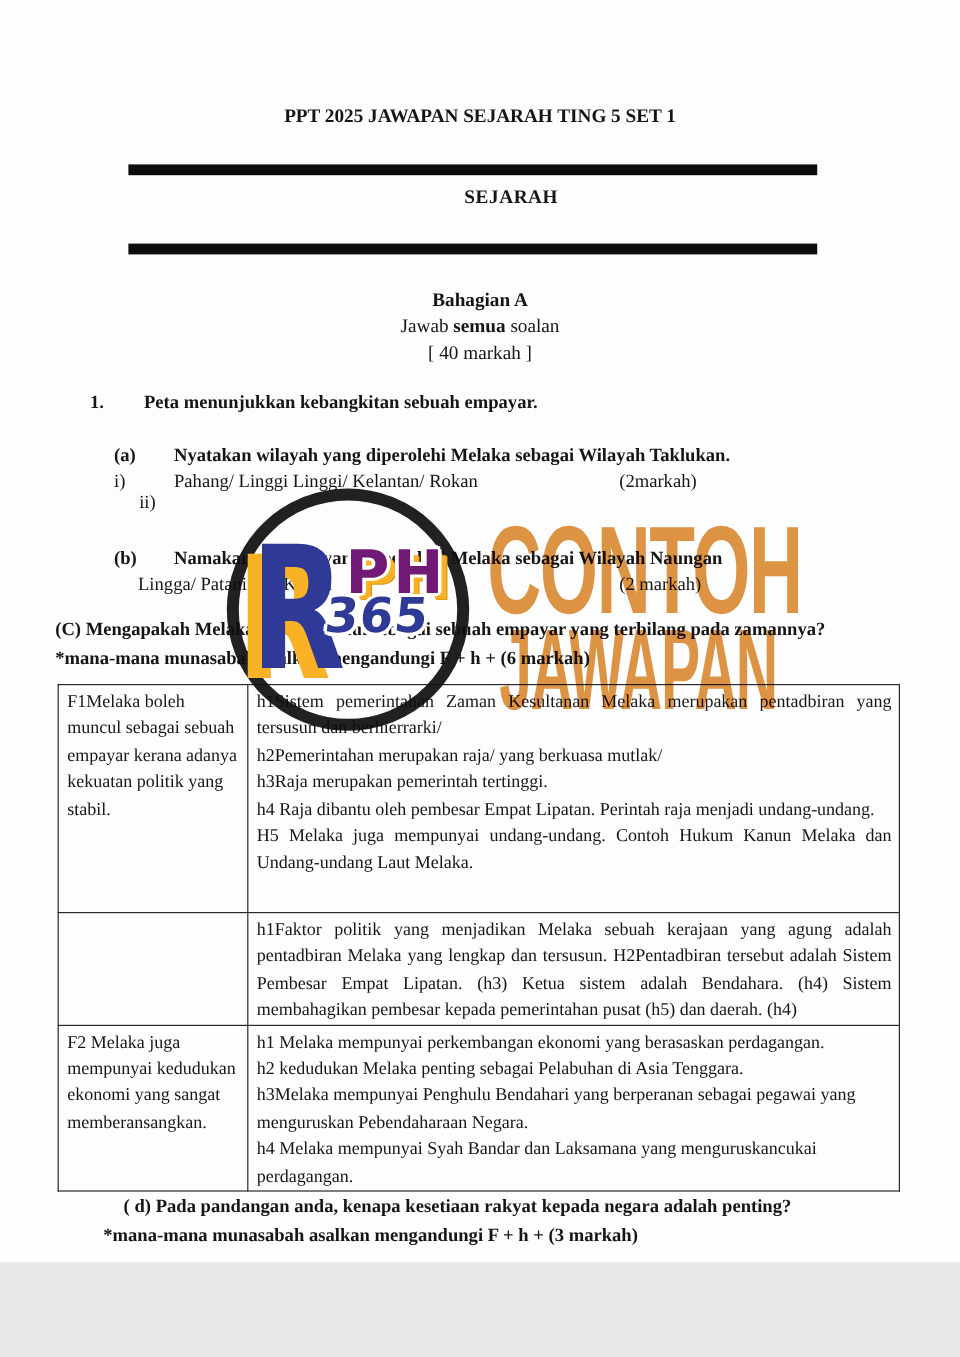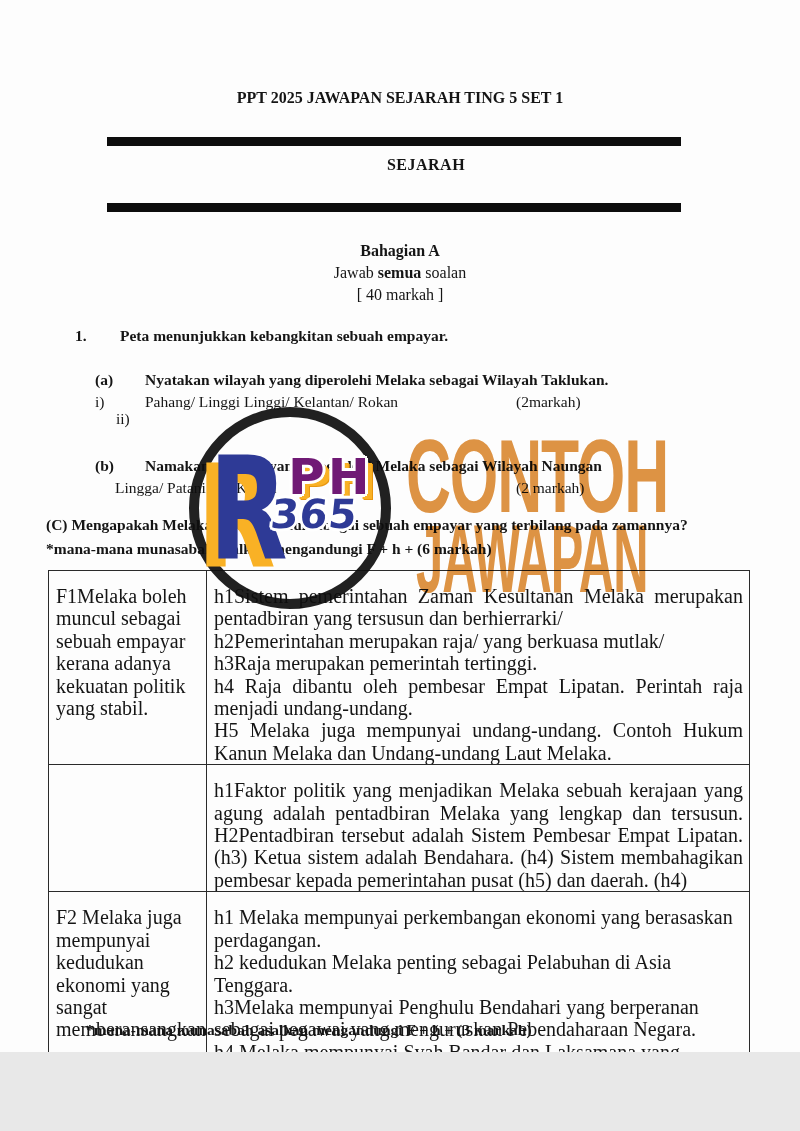--- a/index.html
+++ b/index.html
@@ -13,21 +13,21 @@
   .ctr { left:0; width:100%; text-align:center; }
   .b  { font-weight:bold; }
   .t16 { font-size:16px; line-height:1.2; }
   .t15 { font-size:15.5px; line-height:1.25; }
   .bar { position:absolute; left:107px; width:574px; height:9px; background:#0d0d0d; }
 
   
   .ans-table { position:absolute; left:48px; top:570px; width:702px;
     border-collapse:collapse; table-layout:fixed; }
   .ans-table td { border:1.6px solid #2a2a2a; vertical-align:top;
-    font-size:20px; line-height:22.4px; padding:14px 6px 0 7px; overflow:hidden; }
+    font-size:15px; line-height:22.4px; padding:3px 6px 0 7px; overflow:hidden; }
   .ans-table td.c1 { width:144px; }
   .ans-table td p { margin:0; }
   .just p { text-align:justify; }
 
   
   .wm-ring { position:absolute; left:189px; top:407px; width:182px; height:182px;
     border:10px solid rgba(14,14,14,0.92); border-radius:50%; z-index:30; }
   .logo-r { position:absolute; z-index:31; font-family:"DejaVu Sans",sans-serif;
     font-weight:bold; font-size:142px; line-height:1;
     transform:scaleX(0.72); transform-origin:left top; }
@@ -118,20 +118,21 @@
       <td class="c2">
         <p>h1 Melaka mempunyai perkembangan ekonomi yang berasaskan perdagangan.</p>
         <p>h2 kedudukan Melaka penting sebagai Pelabuhan di Asia Tenggara.</p>
         <p>h3Melaka mempunyai Penghulu Bendahari yang berperanan sebagai pegawai yang menguruskan Pebendaharaan Negara.</p>
         <p>h4 Melaka mempunyai Syah Bandar dan Laksamana yang menguruskancukai perdagangan.</p>
       </td>
     </tr>
   </tbody>
     </table>
 
+  <div class="abs b t15" style="left:103px; top:996px;">( d) Pada pandangan anda, kenapa kesetiaan rakyat kepada negara adalah penting?</div>
   <div class="abs b t15" style="left:86px; top:1020px;">*mana-mana munasabah  asalkan mengandungi F + h +   (3 markah)</div>
 
   <div class="abs ctr t15" style="top:1049px;">1</div>
 
   <div class="stamp l1">CONTOH</div>
   <div class="stamp l2">JAWAPAN</div>
 
   <div class="wm-ring"></div>
   <div class="logo-r yel">R</div>
   <div class="logo-r blu">R</div>

